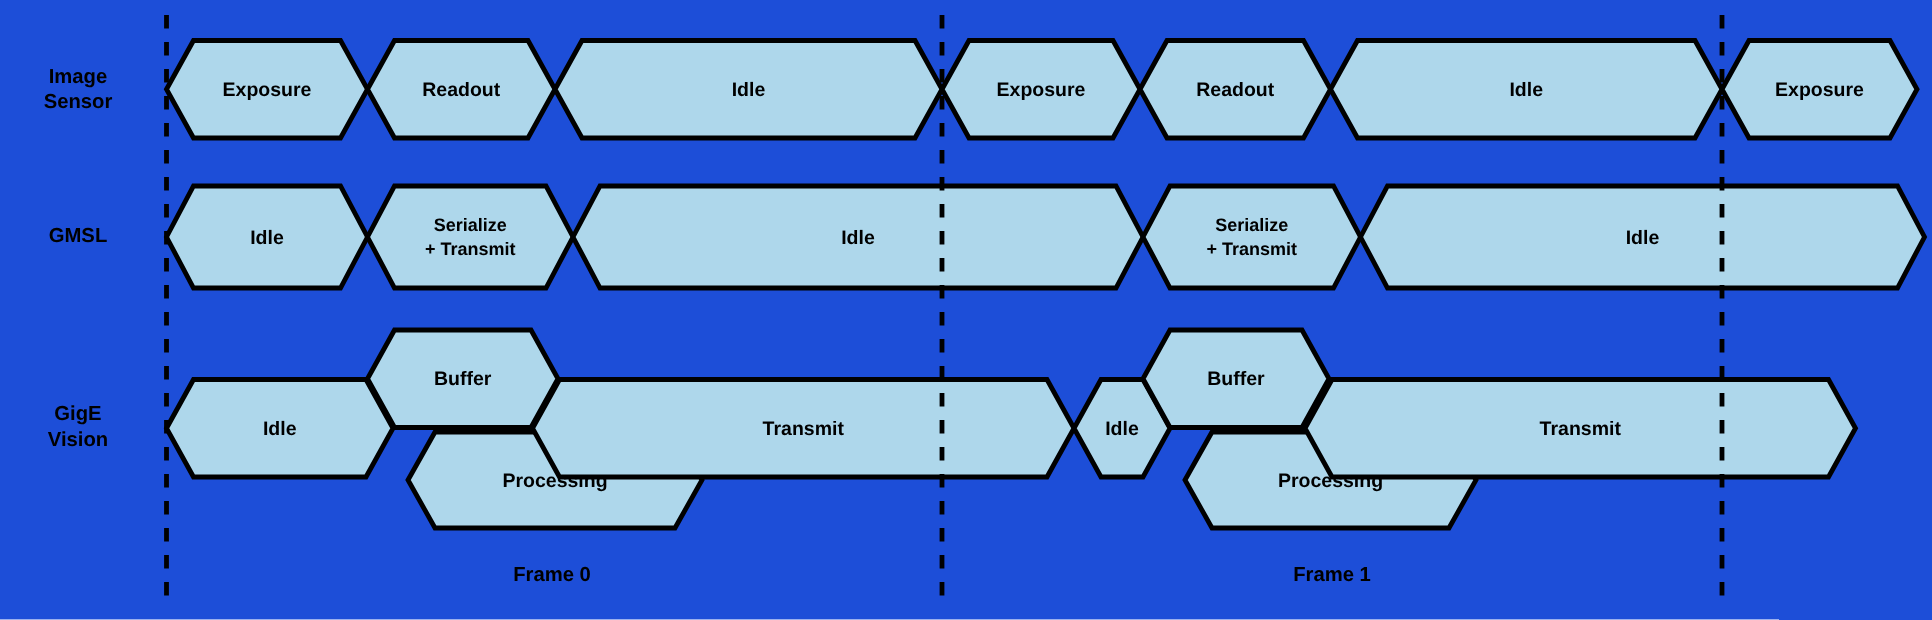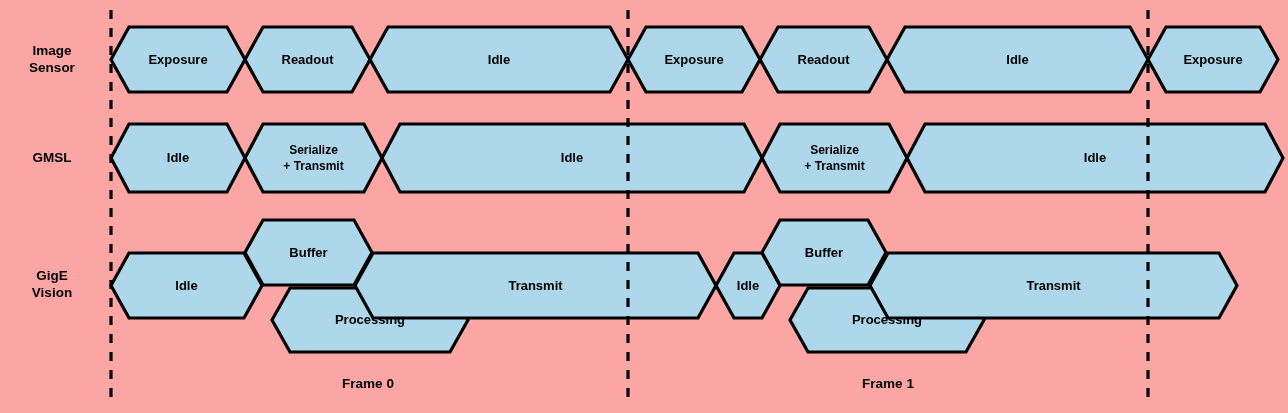--- a/index.html
+++ b/index.html
@@ -11,21 +11,21 @@
   body {
     width: 1288px;
     height: 413px;
     font-family: "Liberation Sans", sans-serif;
     overflow: hidden;
   }
   #diagram-root {
     position: relative;
     width: 1288px;
     height: 413px;
-    background: #fca5a5;
+    background: #1d4ed8;
   }
   #timing-svg {
     position: absolute;
     left: 0;
     top: 0;
     width: 1288px;
     height: 413px;
     display: block;
   }
   .row-label {

